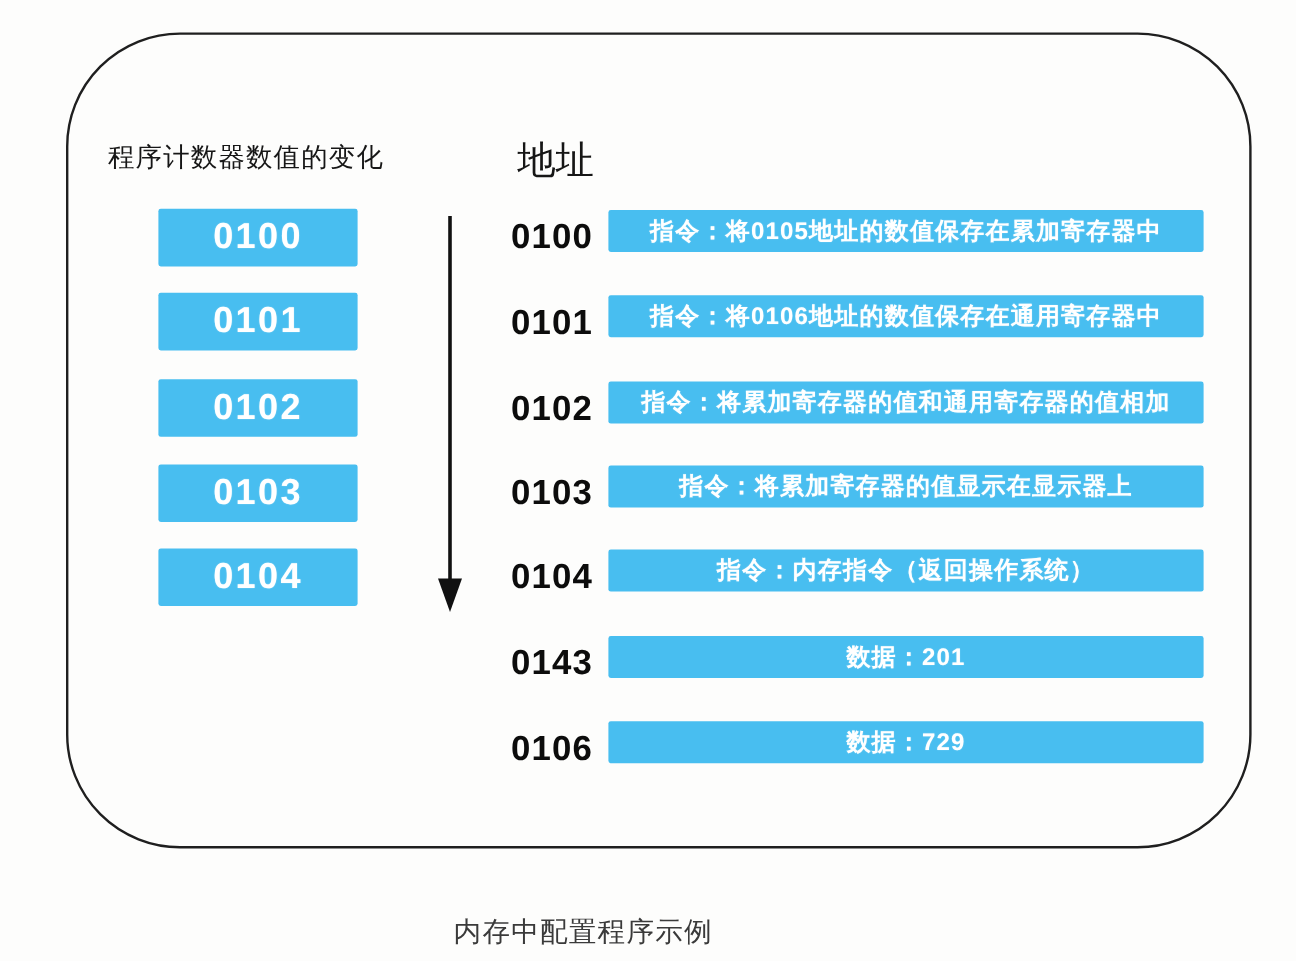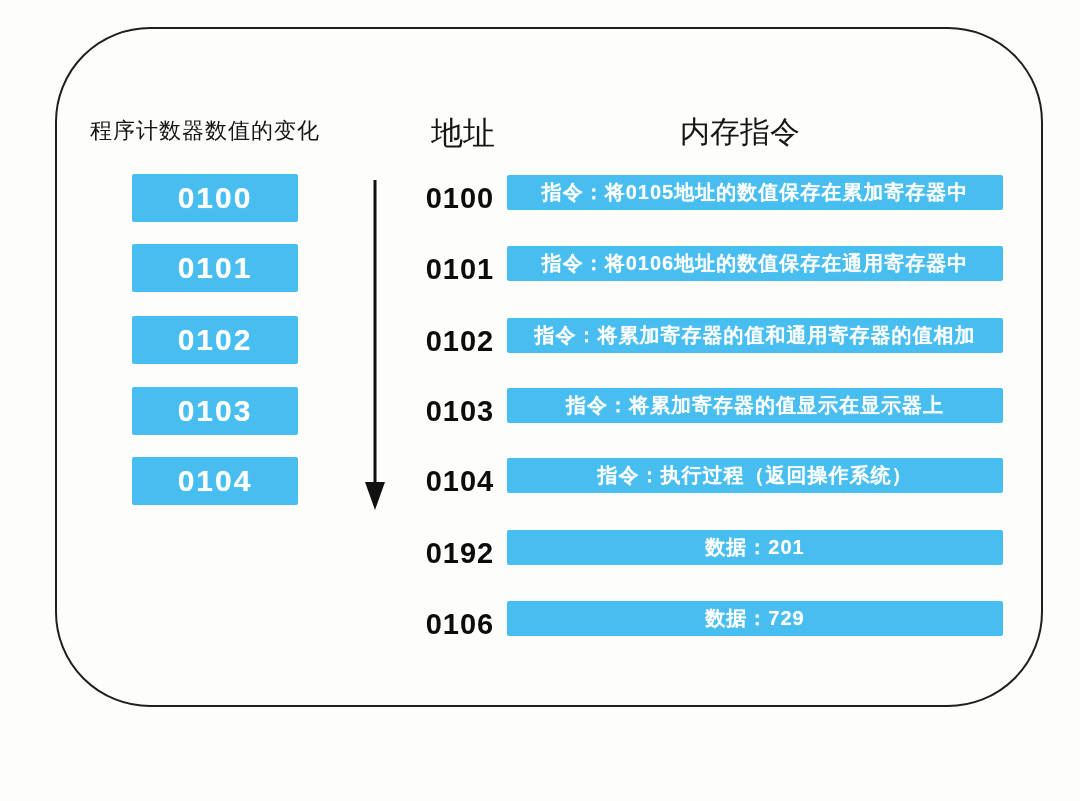--- a/index.html
+++ b/index.html
@@ -84,21 +84,20 @@
 </style>
 </head>
 <body>
 
 <div class="stage">
 
   <div class="frame"></div>
 
   <div class="hdr hdr-left">程序计数器数值的变化</div>
   <div class="hdr hdr-addr">地址</div>
-  <div class="hdr hdr-mem">内存指令</div>
 
   <div class="pc-box p0">0100</div>
   <div class="pc-box p1">0101</div>
   <div class="pc-box p2">0102</div>
   <div class="pc-box p3">0103</div>
   <div class="pc-box p4">0104</div>
 
   <svg class="arrow" viewBox="0 0 72 336" xmlns="http://www.w3.org/2000/svg">
     <line x1="36" y1="4" x2="36" y2="312" stroke="#111111" stroke-width="3"></line>
     <polygon points="36,334 26,306 46,306" fill="#111111"></polygon>
@@ -116,25 +115,26 @@
   <div class="mem-row r2">
     <div class="addr">0102</div>
     <div class="cell">指令：将累加寄存器的值和通用寄存器的值相加</div>
   </div>
   <div class="mem-row r3">
     <div class="addr">0103</div>
     <div class="cell">指令：将累加寄存器的值显示在显示器上</div>
   </div>
   <div class="mem-row r4">
     <div class="addr">0104</div>
-    <div class="cell">指令：执行过程（返回操作系统）</div>
+    <div class="cell">指令：内存指令（返回操作系统）</div>
   </div>
   <div class="mem-row r5">
-    <div class="addr">0192</div>
+    <div class="addr">0143</div>
     <div class="cell">数据：201</div>
   </div>
   <div class="mem-row r6">
     <div class="addr">0106</div>
     <div class="cell">数据：729</div>
   </div>
 
+  <div class="caption">内存中配置程序示例</div>
 
 </div>
 
 </body></html>

